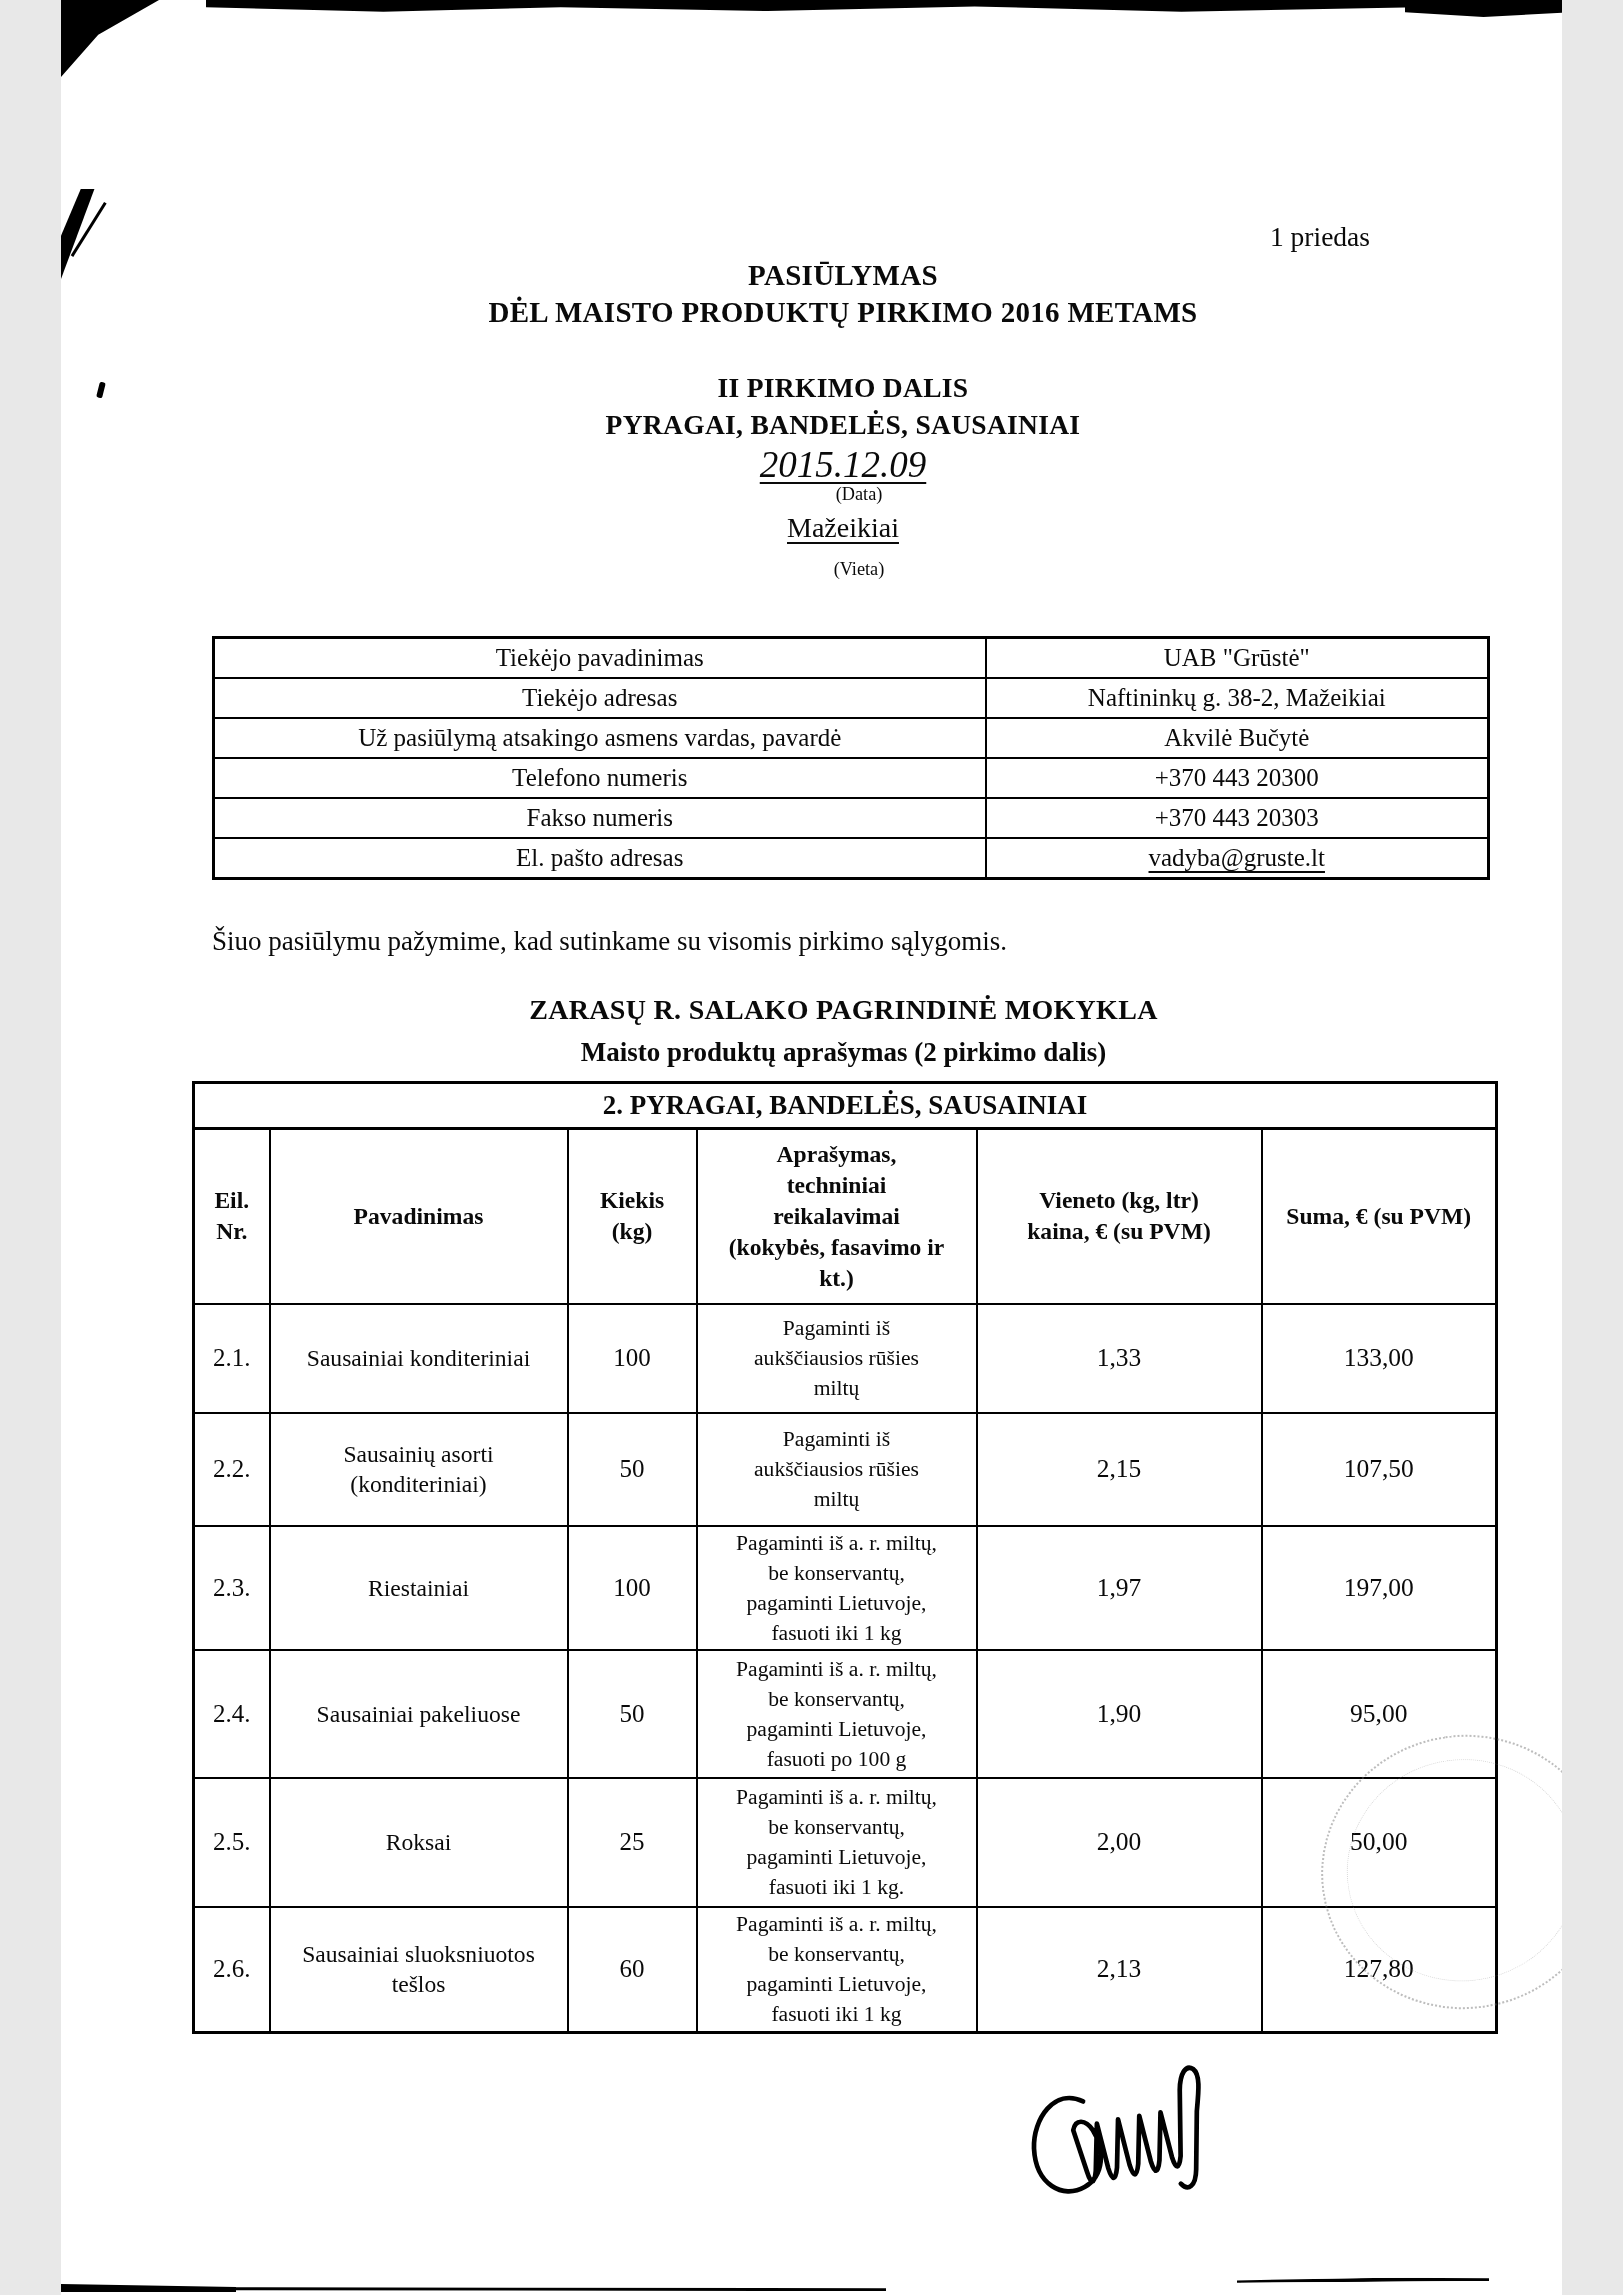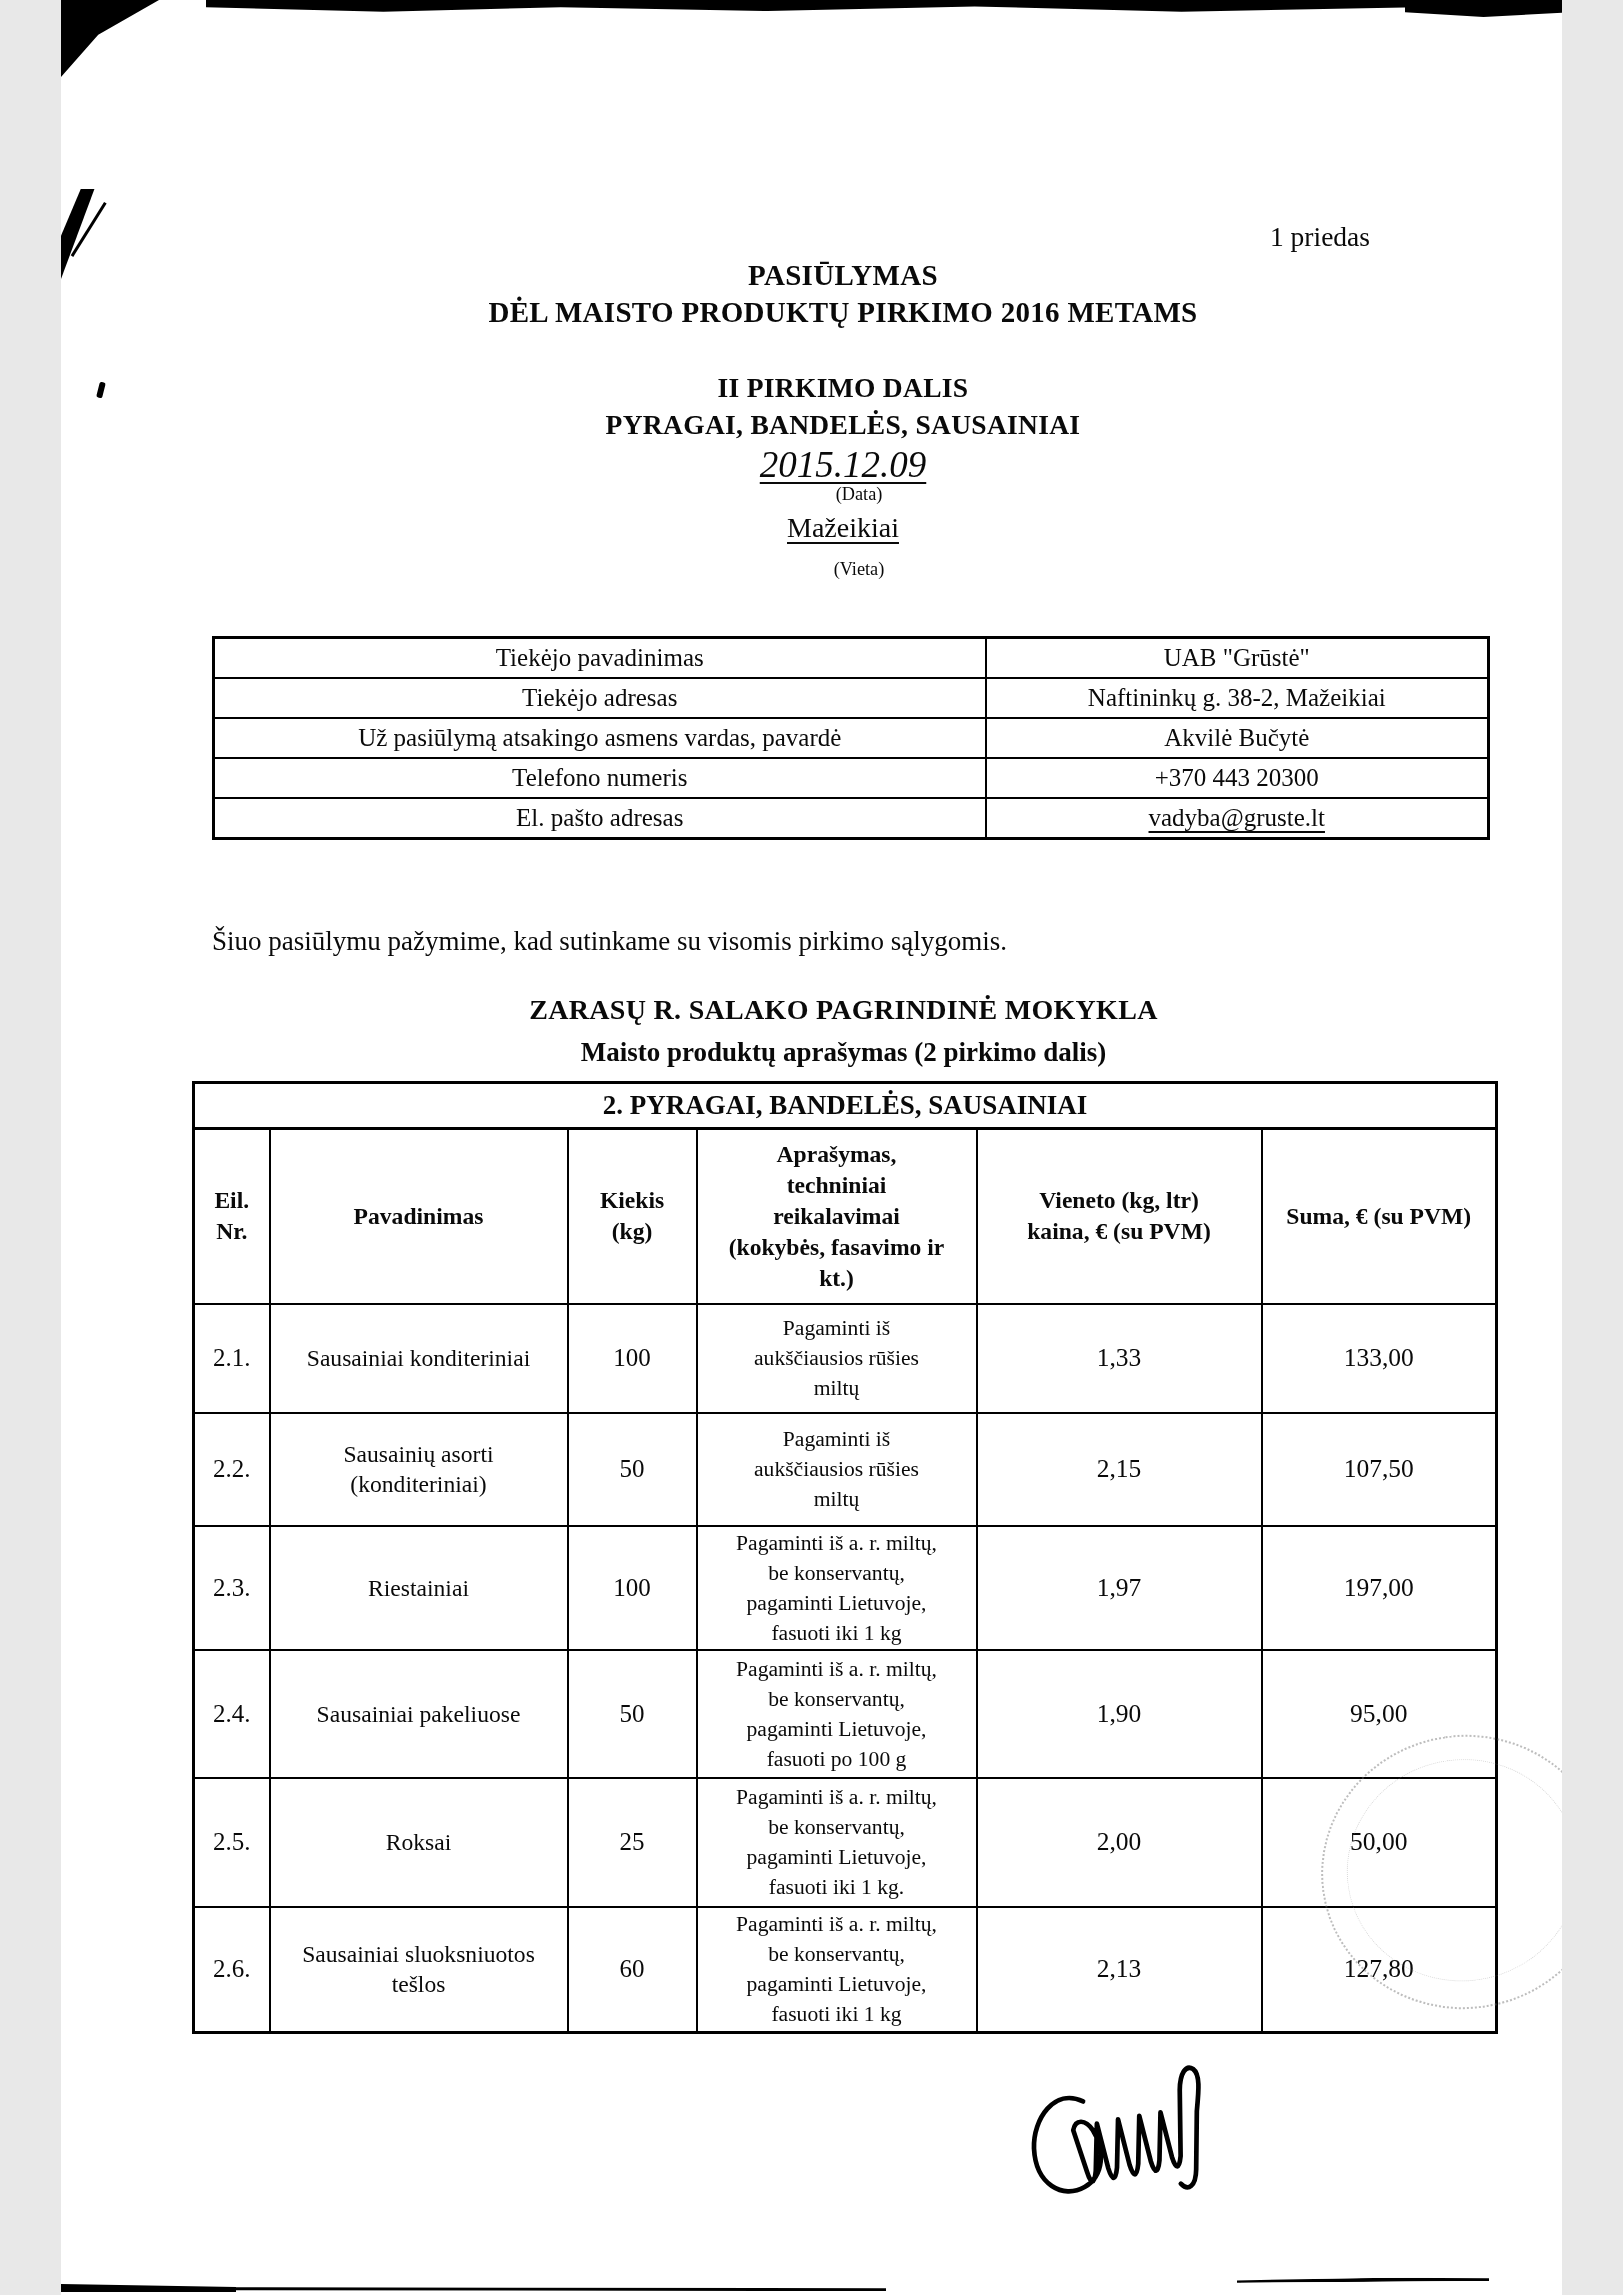--- a/index.html
+++ b/index.html
@@ -117,20 +117,24 @@
       </tr>
       <tr>
         <td>Už pasiūlymą atsakingo asmens vardas, pavardė</td>
         <td>Akvilė Bučytė</td>
       </tr>
       <tr>
         <td>Telefono numeris</td>
         <td>+370 443 20300</td>
       </tr>
       <tr>
+        <td>Fakso numeris</td>
+        <td>+370 443 20303</td>
+      </tr>
+      <tr>
         <td>El. pašto adresas</td>
         <td class="und">vadyba@gruste.lt</td>
       </tr>
     </tbody>
   </table>
 
   <div class="agree">Šiuo pasiūlymu pažymime, kad sutinkame su visomis pirkimo sąlygomis.</div>
 
   <div class="school-name">ZARASŲ R. SALAKO PAGRINDINĖ MOKYKLA</div>
   <div class="school-sub">Maisto produktų aprašymas (2 pirkimo dalis)</div>

